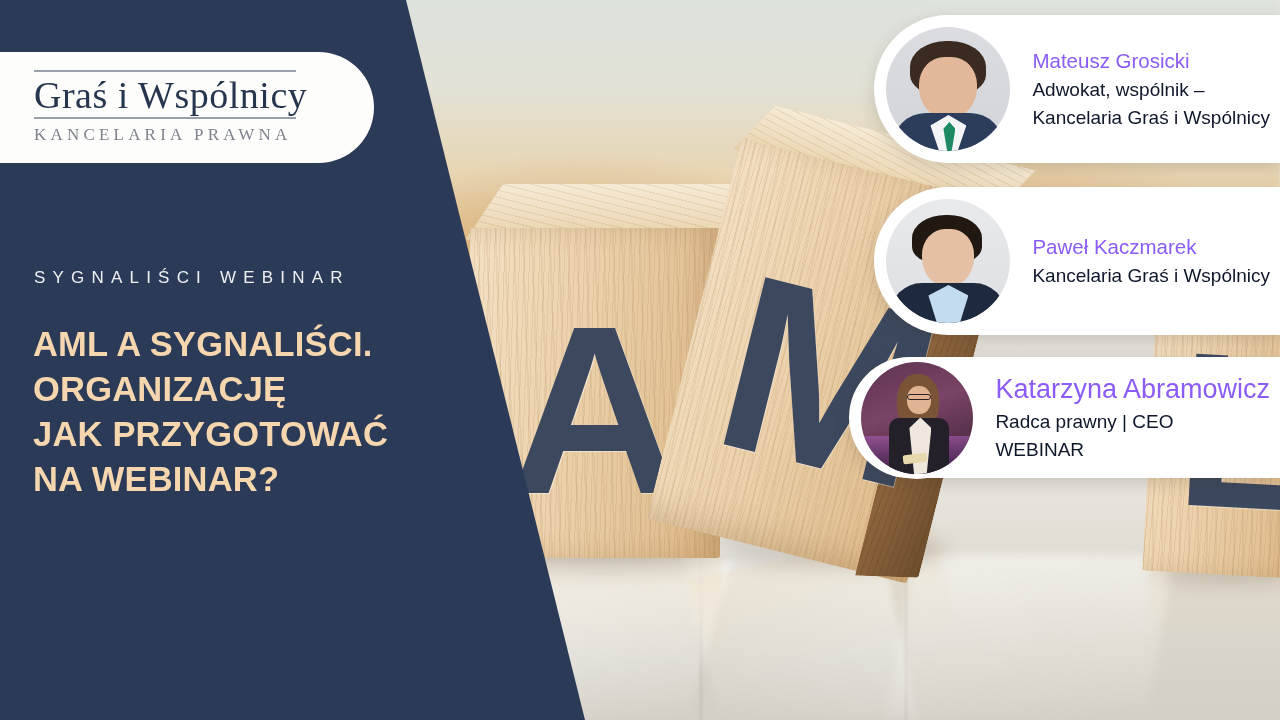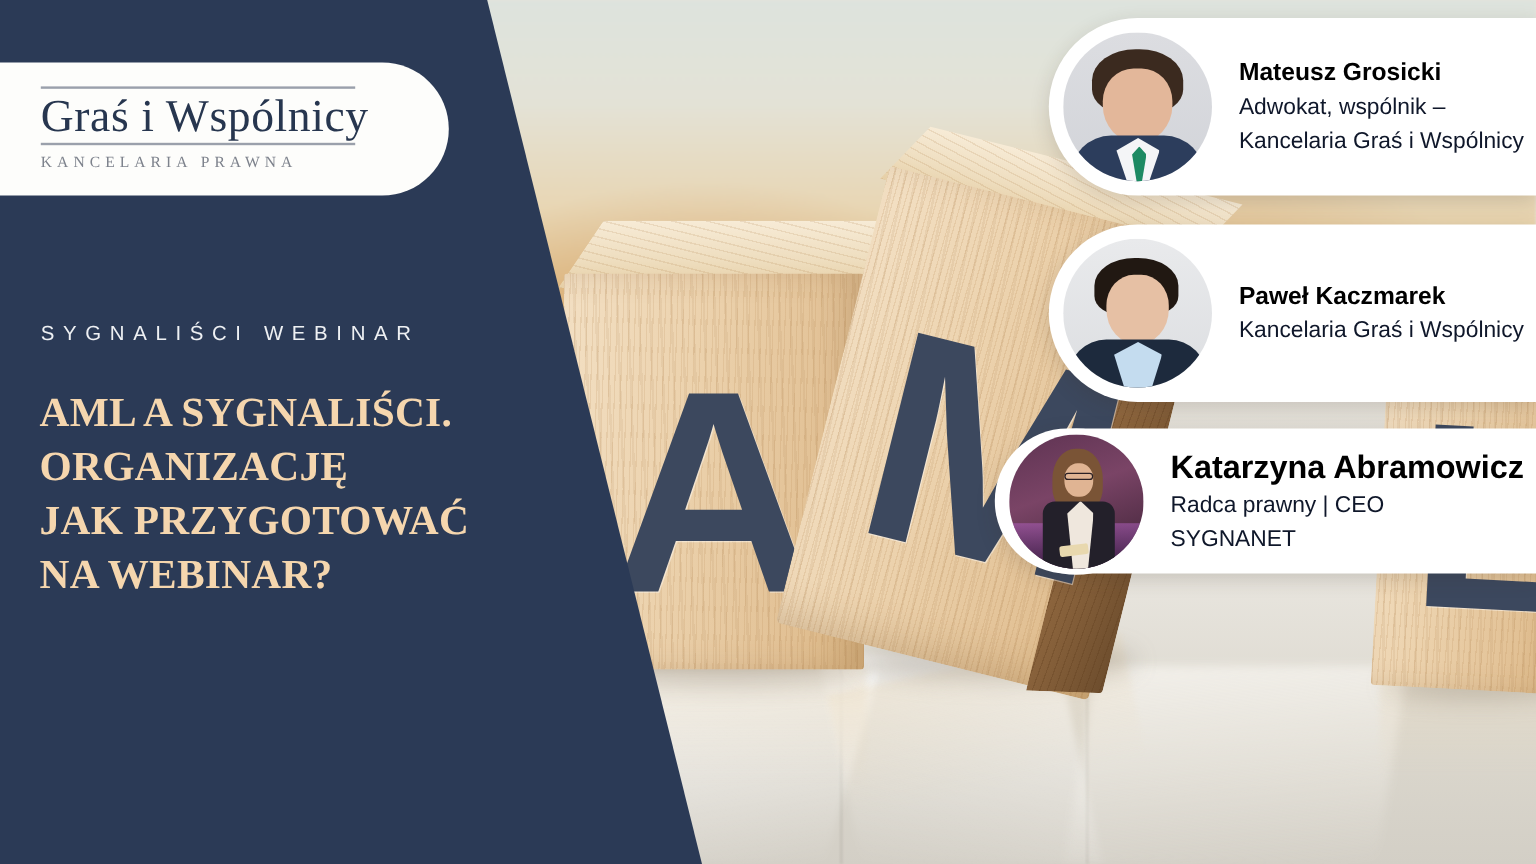--- a/index.html
+++ b/index.html
@@ -107,52 +107,52 @@
     padding-left:66px; padding-right:56px;
   }
   #logo-rule-top, #logo-rule-bot { height:2px; background:#9aa0ab; width:262px; }
   #logo-rule-top { margin-bottom:3px; }
   #logo-rule-bot { margin-top:1px; margin-bottom:6px; }
   #logo-word {
     font-family:"Liberation Serif", serif; font-size:38px; color:#27364f;
     letter-spacing:.5px; line-height:1.06; white-space:nowrap;
   }
   #logo-sub {
-    font-family:"Liberation Serif", serif; font-size:13px; color:#7d828c;
+    font-family:"Liberation Serif", serif; font-size:17px; color:#7d828c;
     letter-spacing:4.2px; white-space:nowrap;
   }
 
   
   #eyebrow {
     position:absolute; left:34px; top:268px;
     font-size:17px; color:#eef0f3; letter-spacing:7.2px; font-weight:normal;
     white-space:nowrap;
   }
   #headline {
     position:absolute; left:33px; top:322px; width:430px;
     font-size:34.5px; font-weight:bold; color:#f5d6ae;
     line-height:1.3; letter-spacing:.2px;
   }
-  #headline .hl-line { display:block; white-space:nowrap;font-family:Liberation Serif, serif; }
+  #headline .hl-line { display:block; white-space:nowrap; }
 
   
   .card {
     position:absolute; right:0; display:flex; align-items:center;
     background:#ffffff; border-radius:78px 0 0 78px;
     box-shadow:0 5px 16px rgba(60,50,38,.17);
     padding-left:12px;
   }
   .avatar {
     width:124px; height:124px; border-radius:50%;
     flex:0 0 124px; overflow:hidden; position:relative;
     box-shadow:0 0 0 5px #ffffff;
   }
   .card-text { padding-left:22px; padding-right:10px; }
   .card-name {
-    font-size:20.5px; font-weight:bold; color:#000000;
+    font-size:20.5px; font-weight:normal; color:#8b5cf6;
     line-height:1.25; white-space:nowrap;
   }
   .card-role {
     font-size:19px; color:#0f172a; line-height:1.32; white-space:nowrap;
     margin-top:3px;
   }
 
   #card-1 { top:15px;  height:148px; }
   #card-2 { top:187px; height:148px; }
   #card-3 { top:357px; height:121px; border-radius:64px 0 0 64px; }
@@ -297,17 +297,17 @@
       <div class="hair"></div>
       <div class="face"></div>
       <div class="glasses"></div>
       <div class="jacket"></div>
       <div class="blouse"></div>
       <div class="paper"></div>
     </div>
     <div class="card-text">
       <div class="card-name">Katarzyna Abramowicz</div>
       <div class="card-role">Radca prawny | CEO</div>
-      <div class="card-role">SYGNANET</div>
+      <div class="card-role">WEBINAR</div>
     </div>
   </div>
 
 </div>
 
 </body></html>

